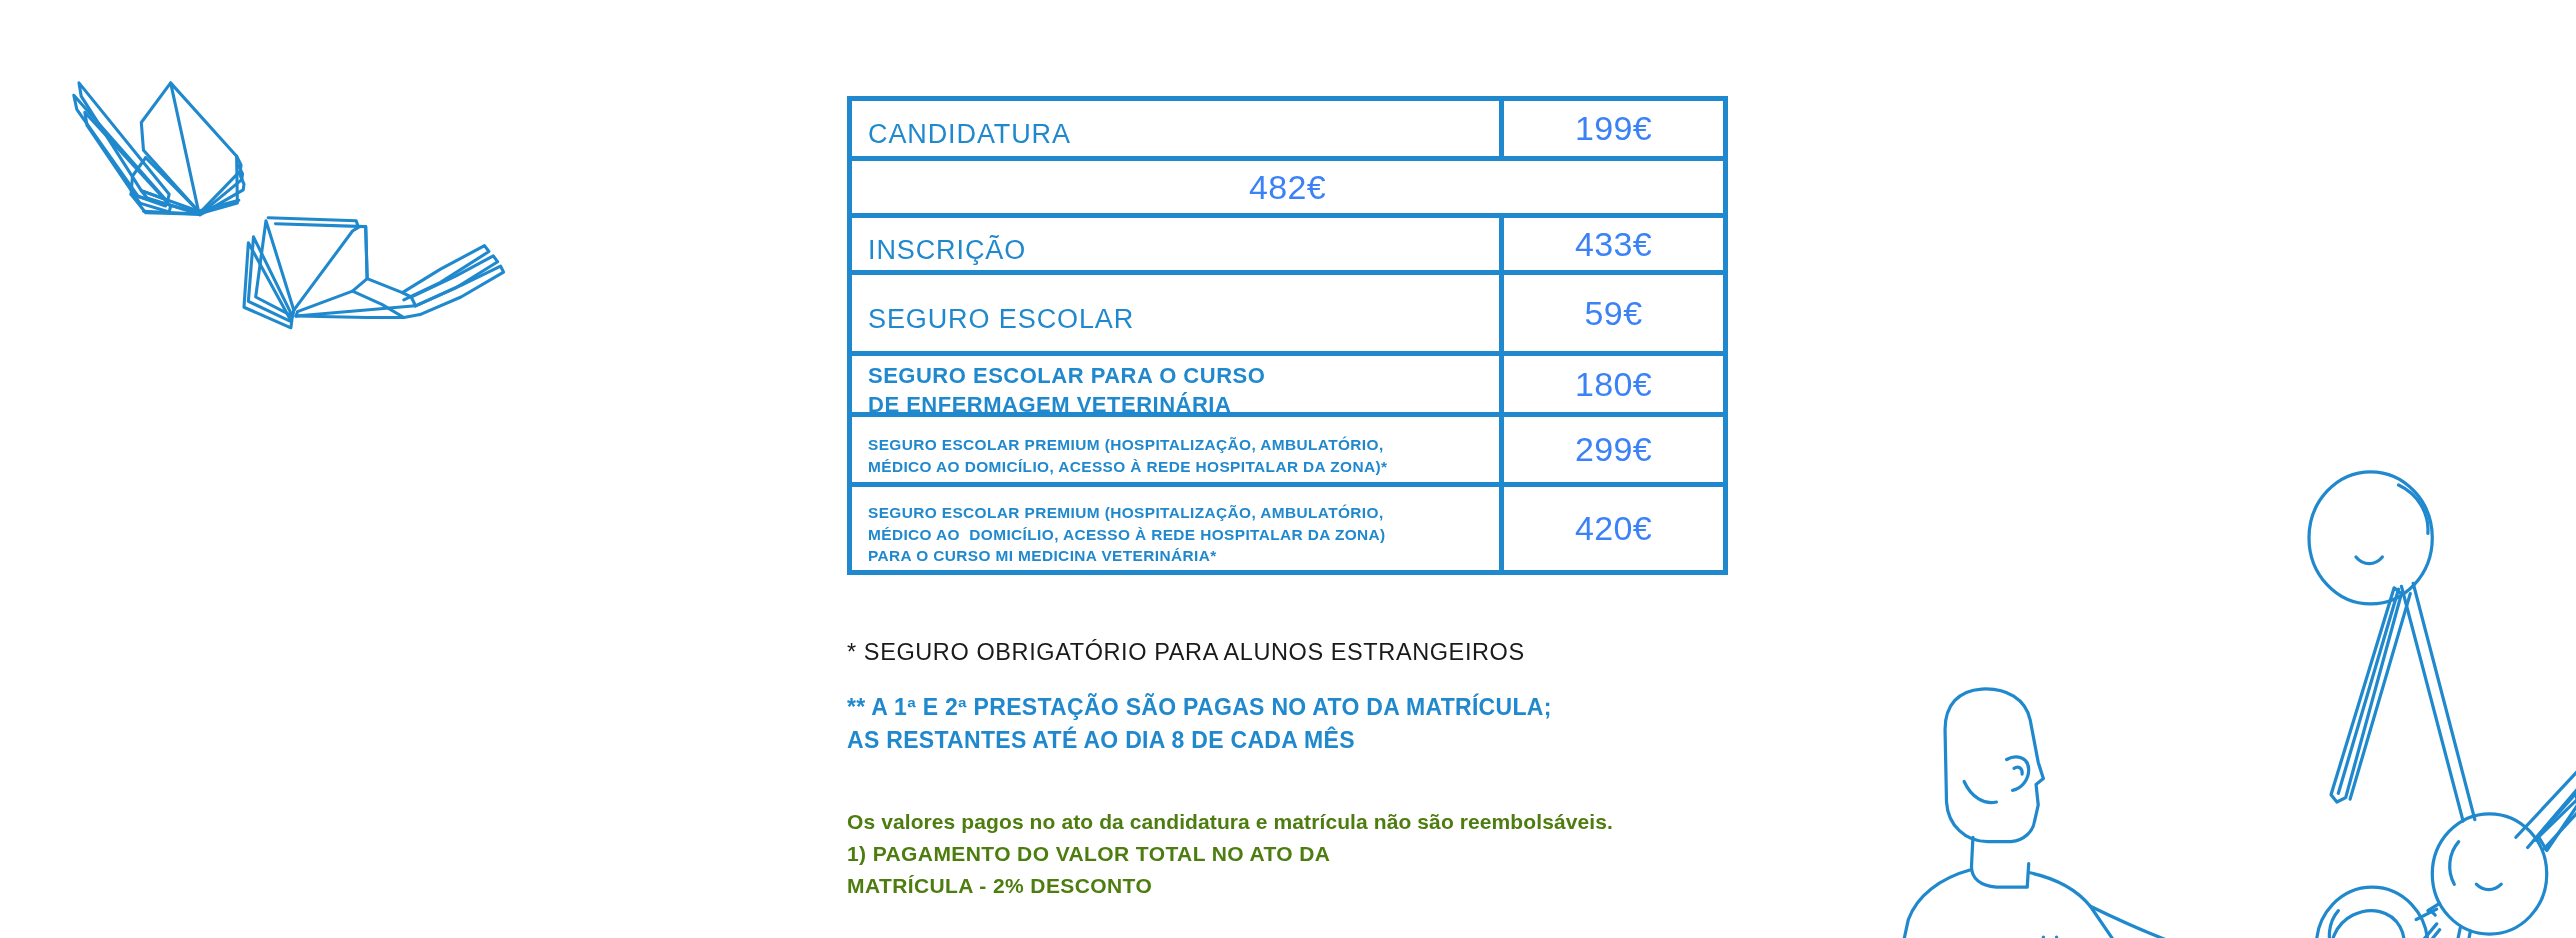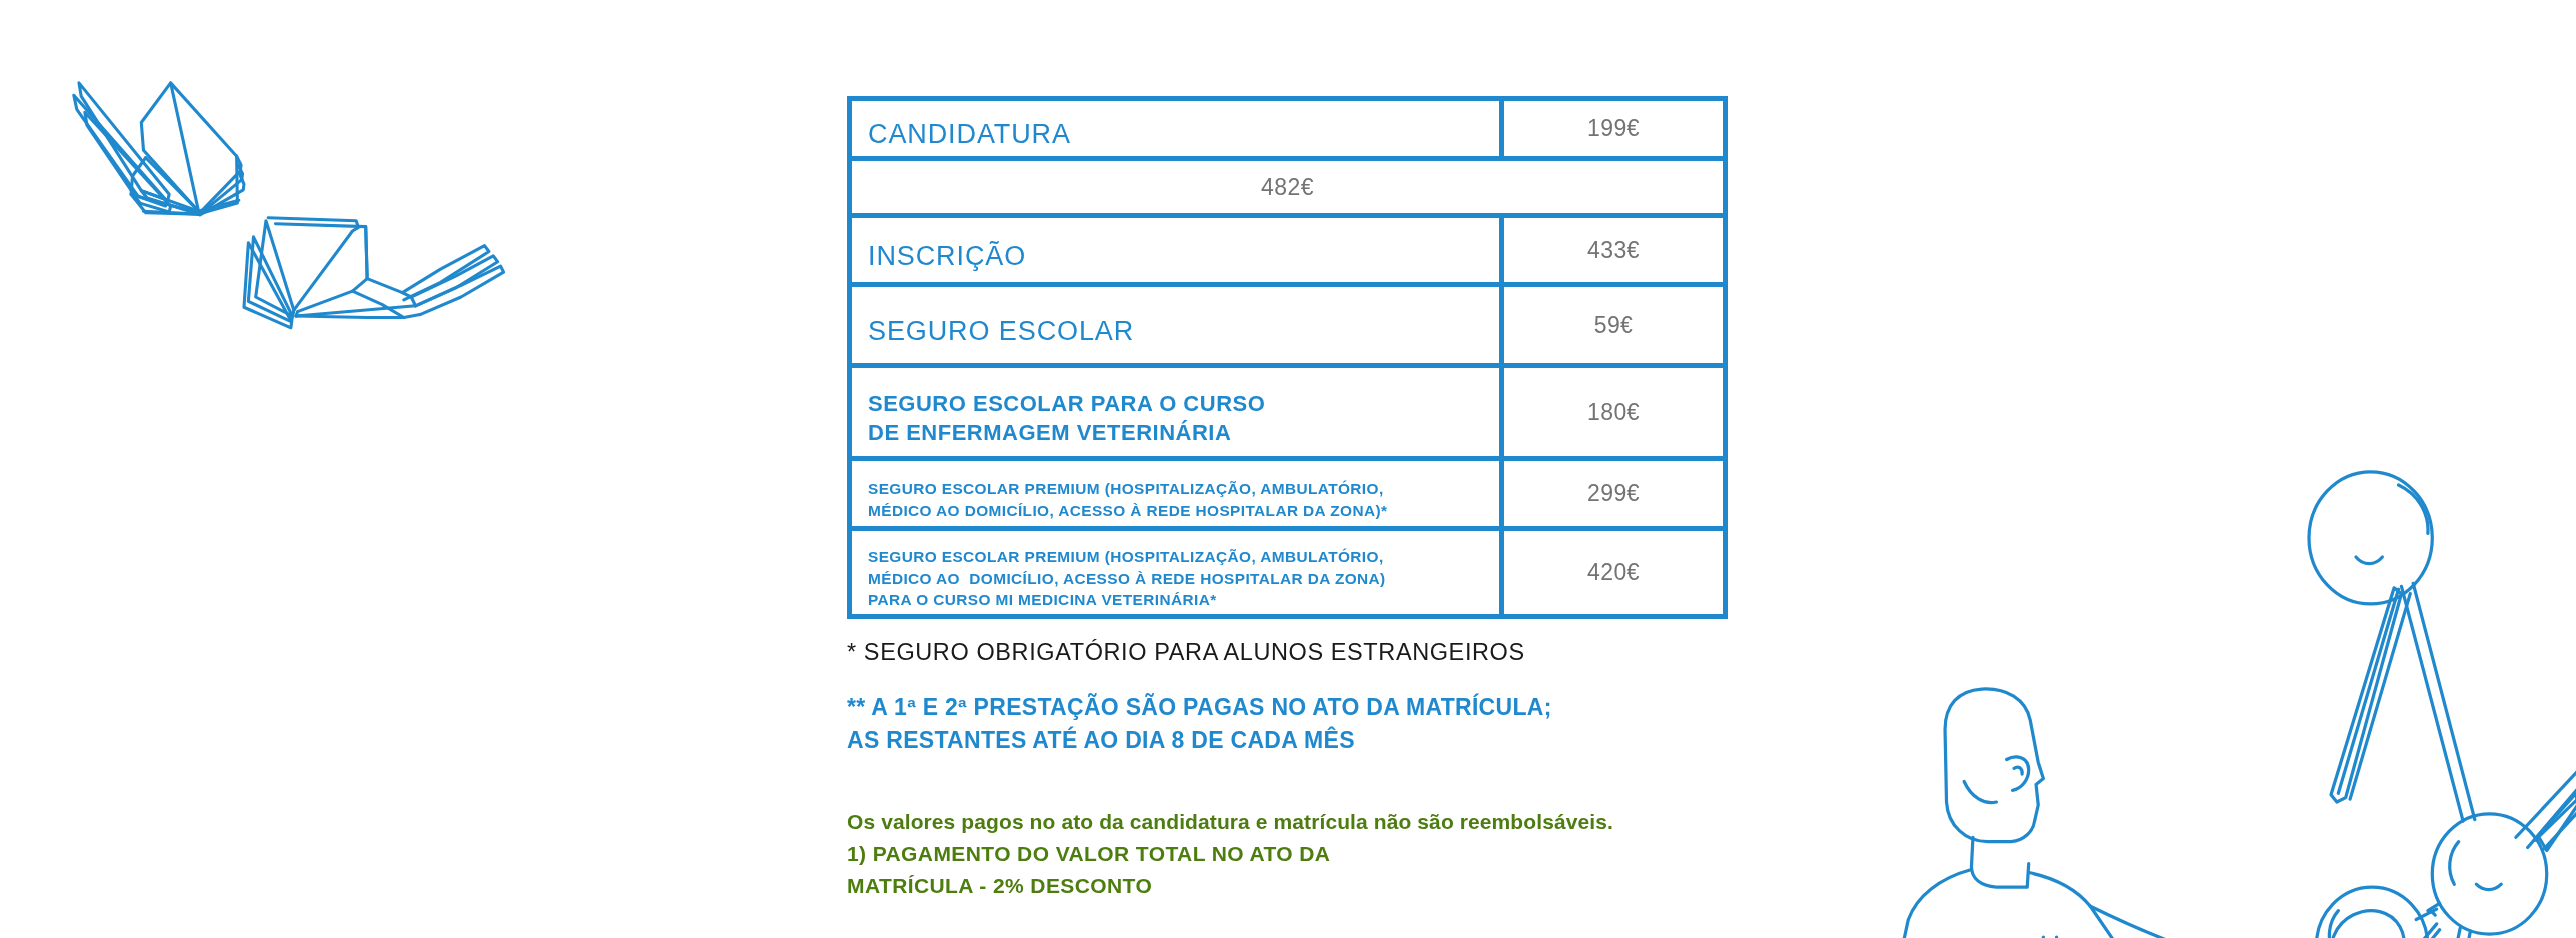--- a/index.html
+++ b/index.html
@@ -72,22 +72,22 @@
   .price-label .line {
     display: block;
     white-space: pre;
   }
   .price-value {
     flex: 1 1 auto;
     box-sizing: border-box;
     display: flex;
     align-items: center;
     justify-content: center;
-    color: #737373;
-    font-size: 23px;
+    color: #3b82f6;
+    font-size: 34px;
     font-weight: 400;
     letter-spacing: 0.4px;
   }
 
   
   .sz-lg .line {
     font-size: 27px;
     font-weight: 400;
     letter-spacing: 0.9px;
     line-height: 1.28;
@@ -101,23 +101,23 @@
   .sz-sm .line {
     font-size: 15.4px;
     font-weight: 600;
     letter-spacing: 0.4px;
     line-height: 1.42;
   }
 
   
   .h1 { height: 60px; }
   .h2 { height: 57px; }
-  .h3 { height: 69px; }
+  .h3 { height: 57px; }
   .h4 { height: 81px; }
-  .h5 { height: 93px; }
+  .h5 { height: 61px; }
   .h6 { height: 70px; }
   .h7 { height: 83px; }
 
   
   .notes {
     position: absolute;
     left: 847px;
     top: 637px;
     width: 969px;
   }

